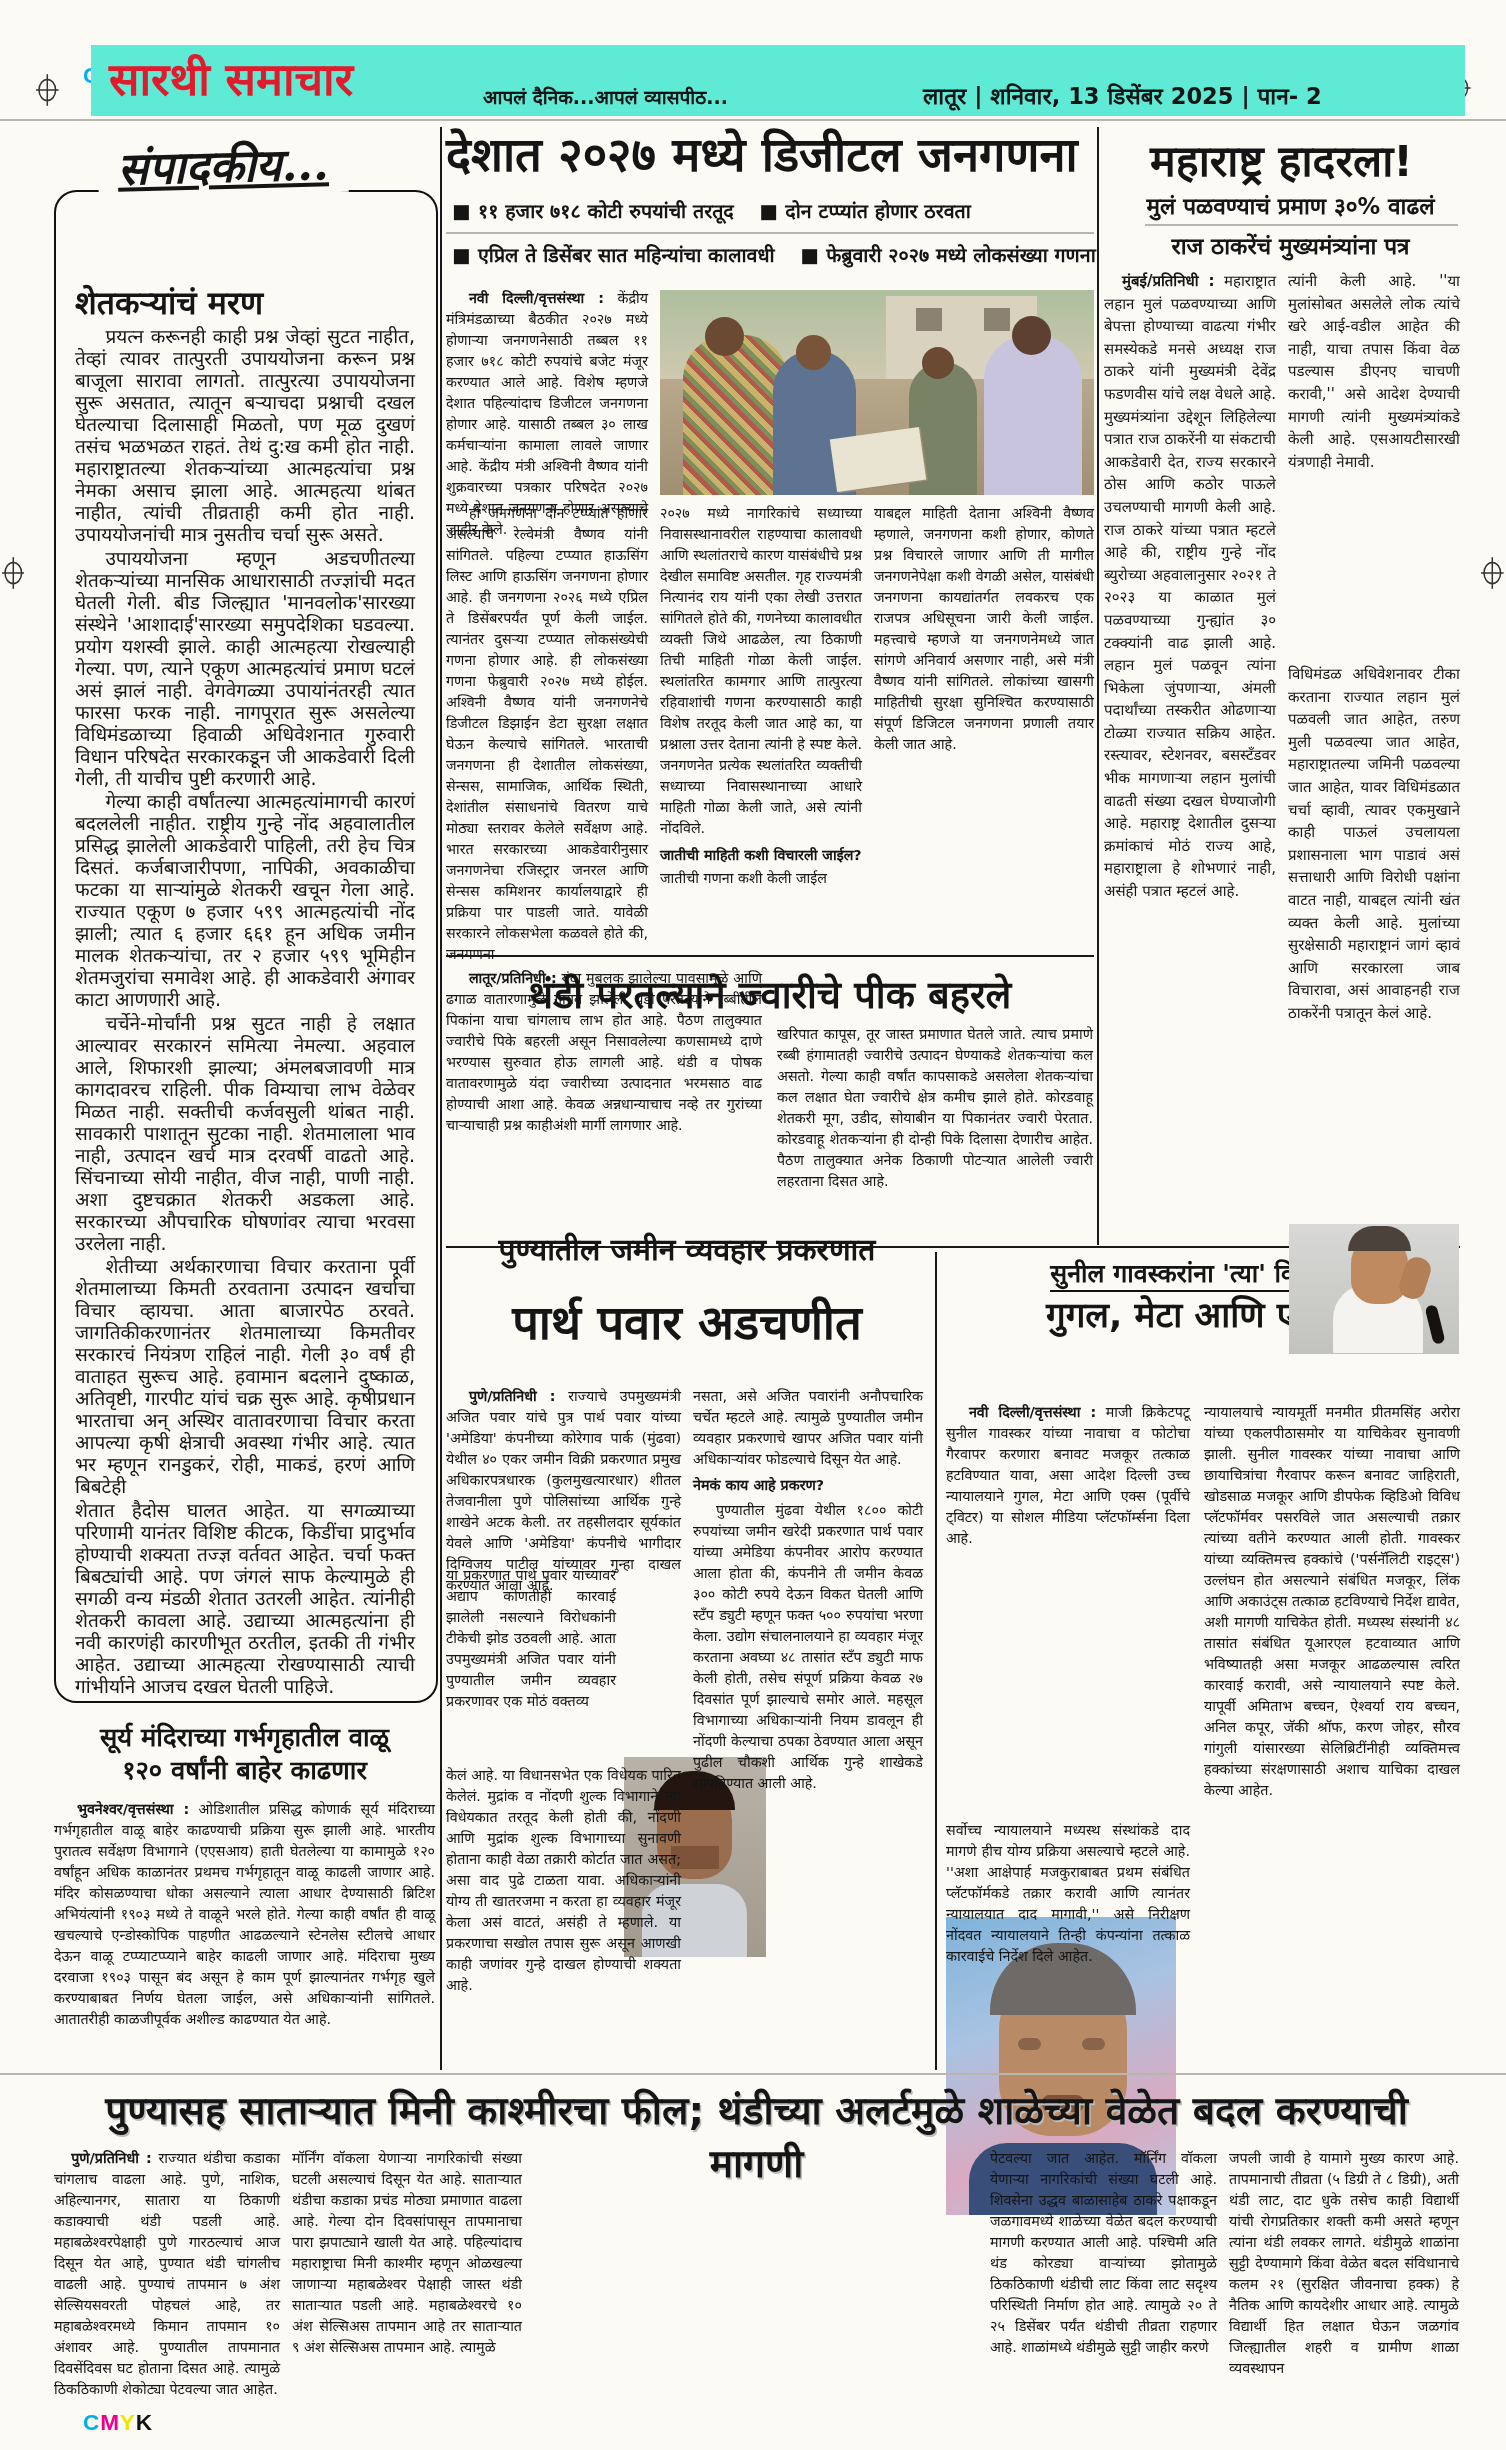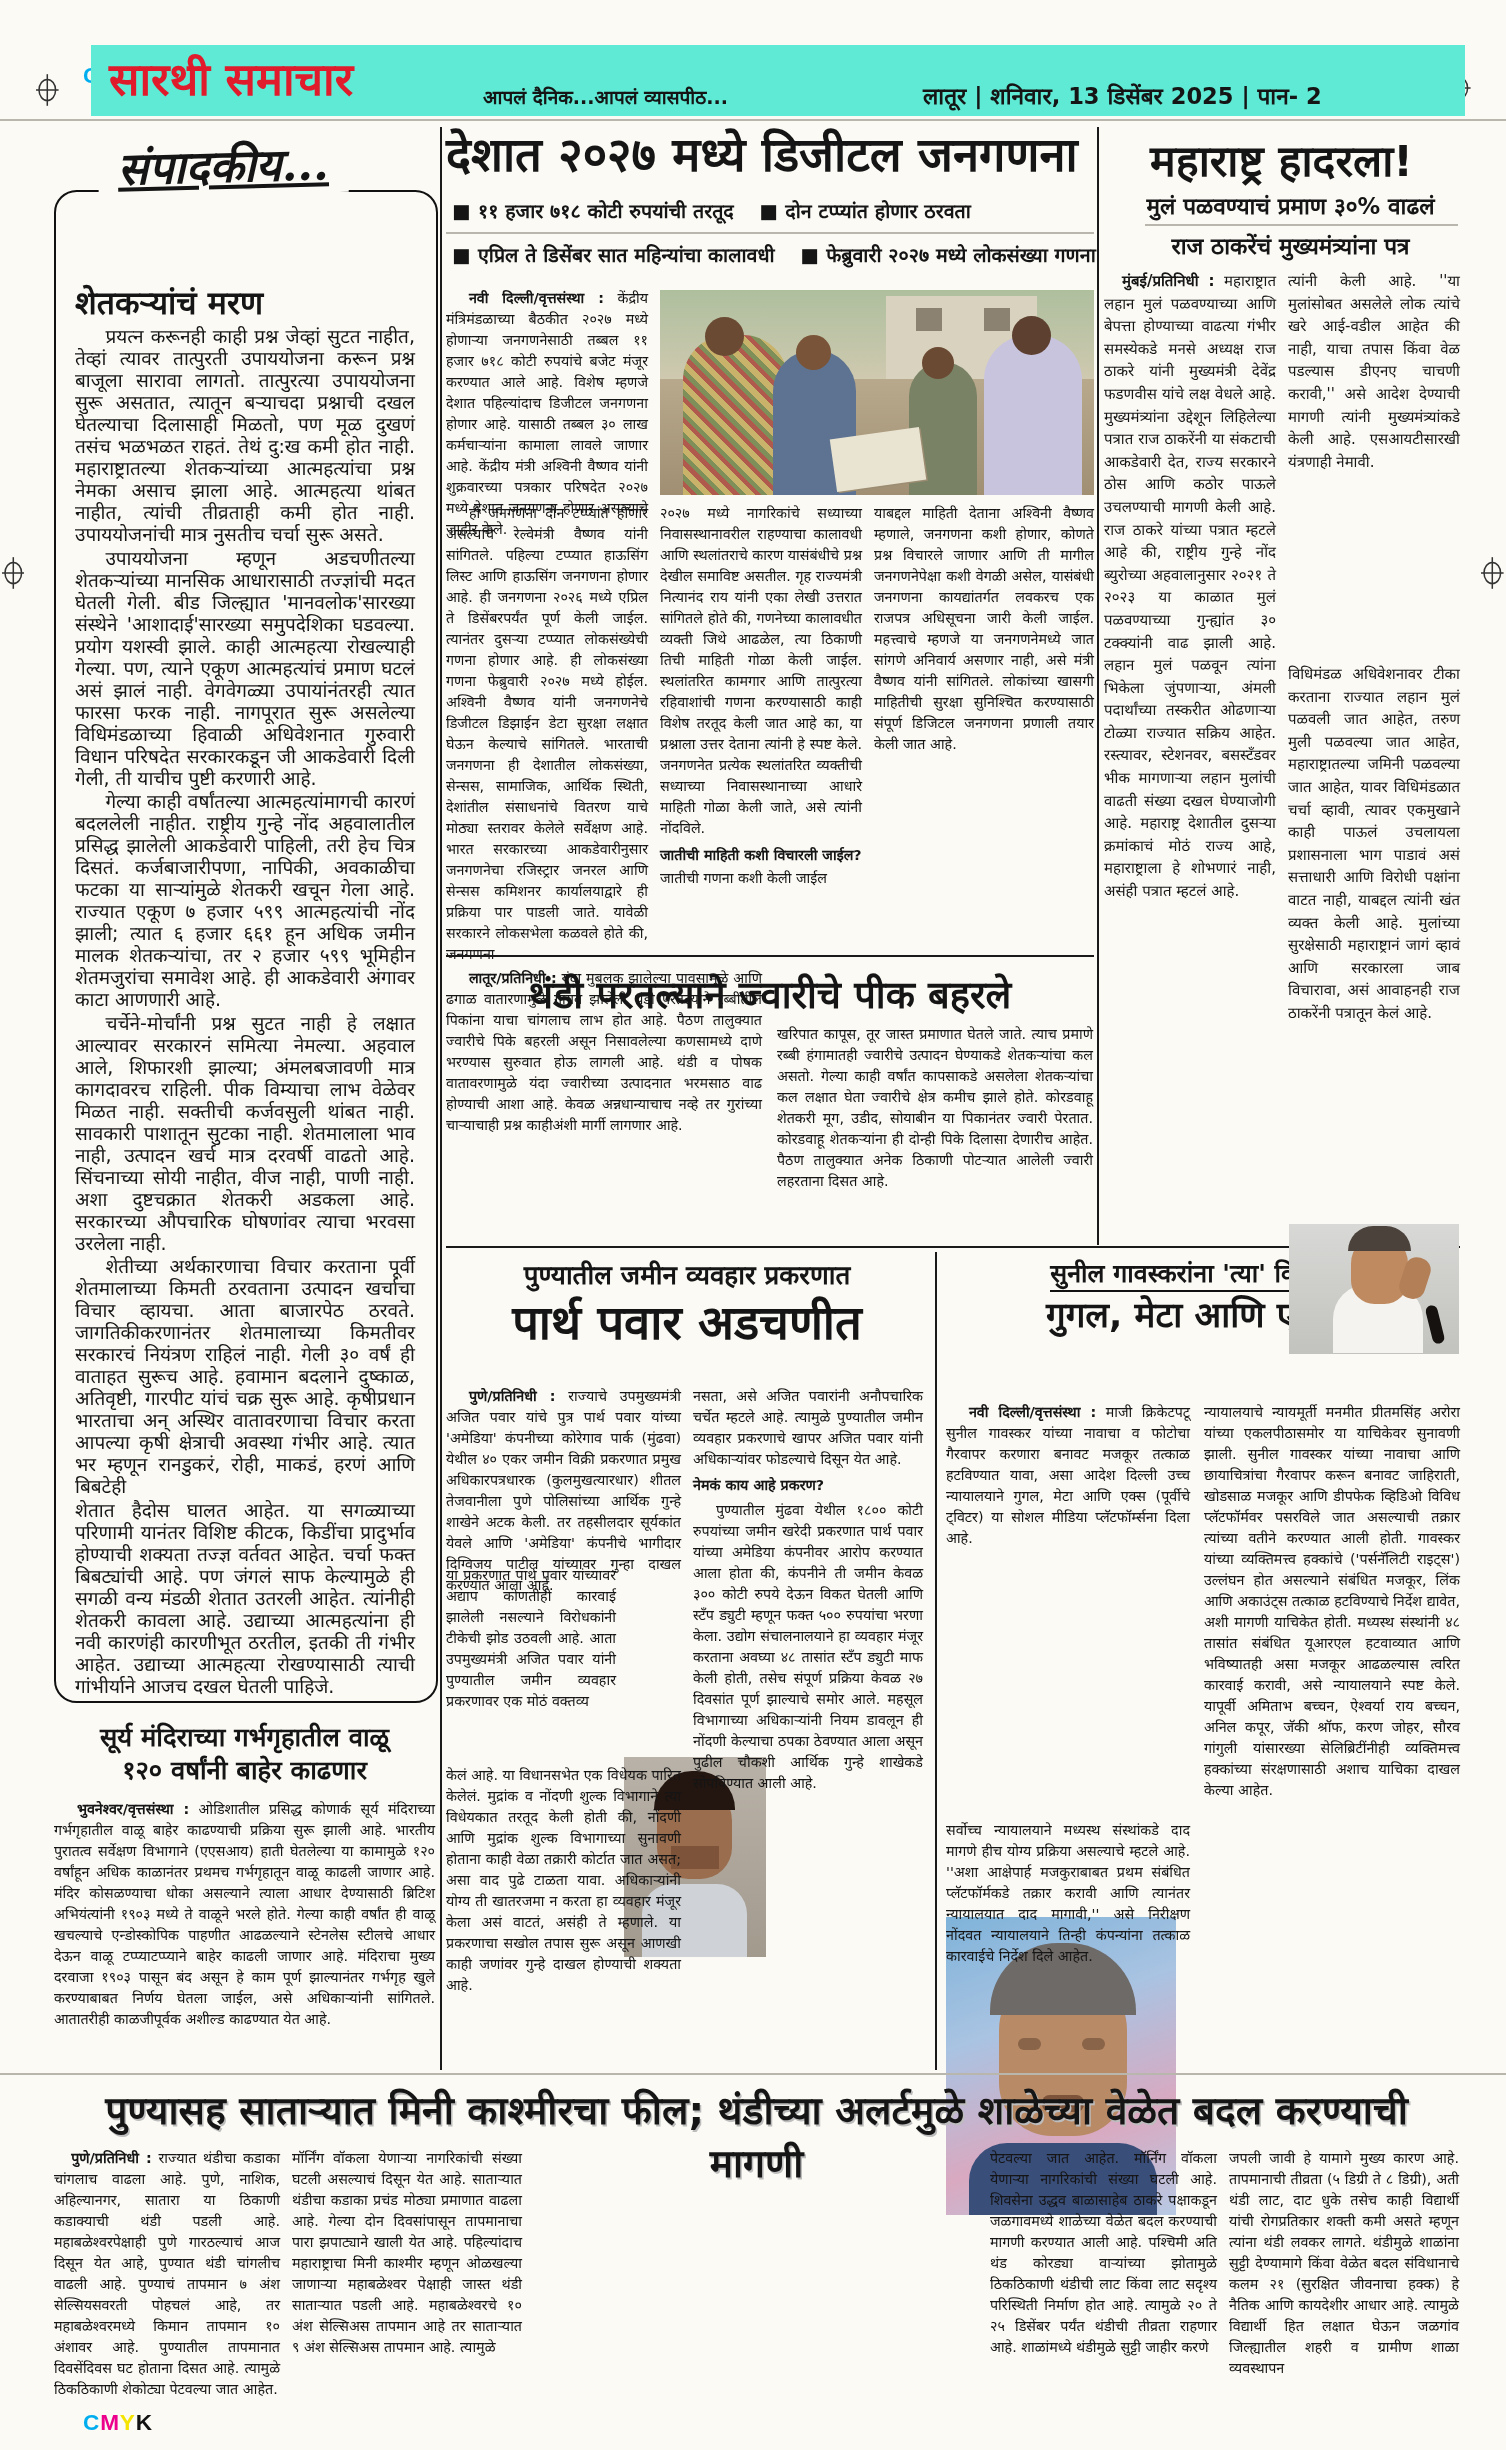--- a/index.html
+++ b/index.html
@@ -140,21 +140,21 @@
 <div class="abs rule-h" style="left:446px;top:955px;width:648px"></div>
 <div class="abs headline center" style="left:446px;top:967px;width:648px;font-size:38px">थंडी परतल्याने ज्वारीचे पीक बहरले</div>
 <div class="abs art" style="left:446px;top:968px;width:316px">
   <p style="text-indent:1.6em"><b class="dl">लातूर/प्रतिनिधी :</b><span> यंदा मुबलक झालेल्या पावसामुळे आणि ढगाळ वातारणामुळे गायब झालेली थंडी परतल्याने रब्बीतील पिकांना याचा चांगलाच लाभ होत आहे. पैठण तालुक्यात ज्वारीचे पिके बहरली असून निसावलेल्या कणसामध्ये दाणे भरण्यास सुरुवात होऊ लागली आहे. थंडी व पोषक वातावरणामुळे यंदा ज्वारीच्या उत्पादनात भरमसाठ वाढ होण्याची आशा आहे. केवळ अन्नधान्याचाच नव्हे तर गुरांच्या चाऱ्याचाही प्रश्न काहीअंशी मार्गी लागणार आहे.</span></p>
 </div>
 <div class="abs art" style="left:777px;top:1024px;width:316px">
   <p style="text-indent:0">खरिपात कापूस, तूर जास्त प्रमाणात घेतले जाते. त्याच प्रमाणे रब्बी हंगामातही ज्वारीचे उत्पादन घेण्याकडे शेतकऱ्यांचा कल असतो. गेल्या काही वर्षांत कापसाकडे असलेला शेतकऱ्यांचा कल लक्षात घेता ज्वारीचे क्षेत्र कमीच झाले होते. कोरडवाहू शेतकरी मूग, उडीद, सोयाबीन या पिकानंतर ज्वारी पेरतात. कोरडवाहू शेतकऱ्यांना ही दोन्ही पिके दिलासा देणारीच आहेत. पैठण तालुक्यात अनेक ठिकाणी पोटऱ्यात आलेली ज्वारी लहरताना दिसत आहे.</p>
 </div>
 
 <div class="abs rule-h" style="left:446px;top:1246px;width:1014px"></div>
-<div class="abs kicker" style="left:446px;top:1256px;width:482px;font-size:26px">पुण्यातील जमीन व्यवहार प्रकरणात</div>
+<div class="abs kicker" style="left:446px;top:1228px;width:482px;font-size:30px">पुण्यातील जमीन व्यवहार प्रकरणात</div>
 <div class="abs headline center" style="left:446px;top:1289px;width:482px;font-size:47px">पार्थ पवार अडचणीत</div>
 <div class="abs art" style="left:446px;top:1386px;width:235px">
   <p style="text-indent:1.6em"><b class="dl">पुणे/प्रतिनिधी :</b><span> राज्याचे उपमुख्यमंत्री अजित पवार यांचे पुत्र पार्थ पवार यांच्या 'अमेडिया' कंपनीच्या कोरेगाव पार्क (मुंढवा) येथील ४० एकर जमीन विक्री प्रकरणात प्रमुख अधिकारपत्रधारक (कुलमुखत्यारधार) शीतल तेजवानीला पुणे पोलिसांच्या आर्थिक गुन्हे शाखेने अटक केली. तर तहसीलदार सूर्यकांत येवले आणि 'अमेडिया' कंपनीचे भागीदार दिग्विजय पाटील यांच्यावर गुन्हा दाखल करण्यात आला आहे.</span></p>
 </div>
 <div class="abs art" style="left:446px;top:1565px;width:170px">
   <p style="text-indent:0">या प्रकरणात पार्थ पवार यांच्यावर अद्याप कोणतीही कारवाई झालेली नसल्याने विरोधकांनी टीकेची झोड उठवली आहे. आता उपमुख्यमंत्री अजित पवार यांनी पुण्यातील जमीन व्यवहार प्रकरणावर एक मोठं वक्तव्य</p>
 </div>
 <div class="abs photo" style="left:624px;top:1552px;width:142px;height:200px">
   <div style="left:0;top:0;width:142px;height:200px;background:linear-gradient(180deg,#b9b2a8,#a39a8e)"></div>
   <div style="left:33px;top:25.6px;width:75px;height:96px;border-radius:38px 38px 32px 32px;background:#9a6d4e"></div>

